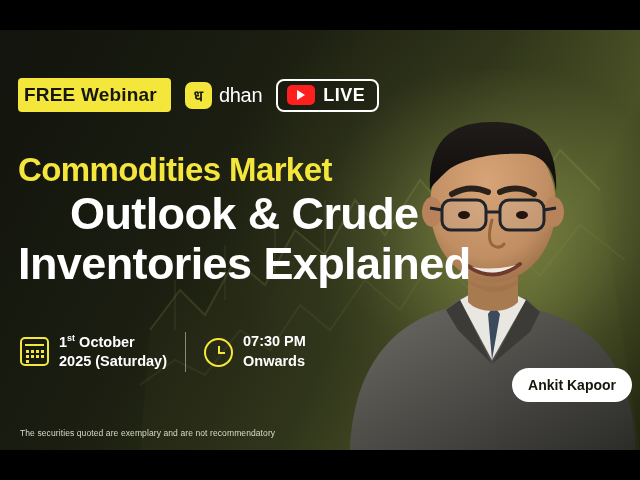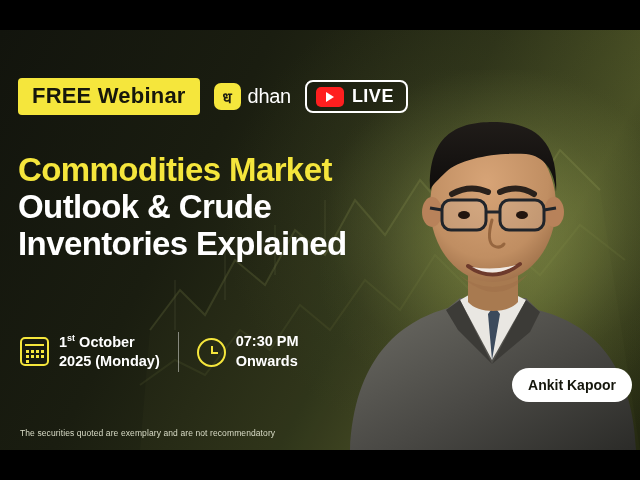--- a/index.html
+++ b/index.html
@@ -57,23 +57,23 @@
     top: 48px;
     display: flex;
     align-items: center;
     gap: 14px;
     z-index: 6;
   }
   .free-webinar {
     background: #f5e63c;
     color: #16170c;
     font-weight: bold;
-    font-size: 22px;
+    font-size: 19px;
     letter-spacing: 0.2px;
-    padding: 7px 14px 8px 14px;
+    padding: 7px 14px 8px 6px;
     border-radius: 4px;
     line-height: 1;
     white-space: nowrap;
   }
   .dhan-logo {
     display: flex;
     align-items: center;
     gap: 7px;
   }
   .dhan-mark {
@@ -136,23 +136,24 @@
     line-height: 1.12;
   }
   .headline .l1 {
     color: #f5e63c;
     font-size: 33px;
     font-weight: bold;
     letter-spacing: -0.6px;
   }
   .headline .l2, .headline .l3 {
     color: #ffffff;
-    font-size: 33px;
+    font-size: 45px;
     font-weight: bold;
     letter-spacing: -0.6px;
+    text-align: center;
   }
 
   
   .metarow {
     position: absolute;
     left: 20px;
     top: 302px;
     display: flex;
     align-items: center;
     z-index: 6;
@@ -395,21 +396,21 @@
               <i></i>
               <i></i>
               <i></i>
               <i></i>
               <i></i>
               <i></i>
             </span>
         </span>
         <span class="meta-text">
           <span>1</span><sup>st</sup><span> October</span><br>
-          <span>2025 (Monday)</span>
+          <span>2025 (Saturday)</span>
         </span>
       </div>
       <div class="meta-sep"></div>
       <div class="meta-block">
         <span class="ico-clock"></span>
         <span class="meta-text">
           <span>07:30 PM</span><br>
           <span>Onwards</span>
         </span>
       </div>

